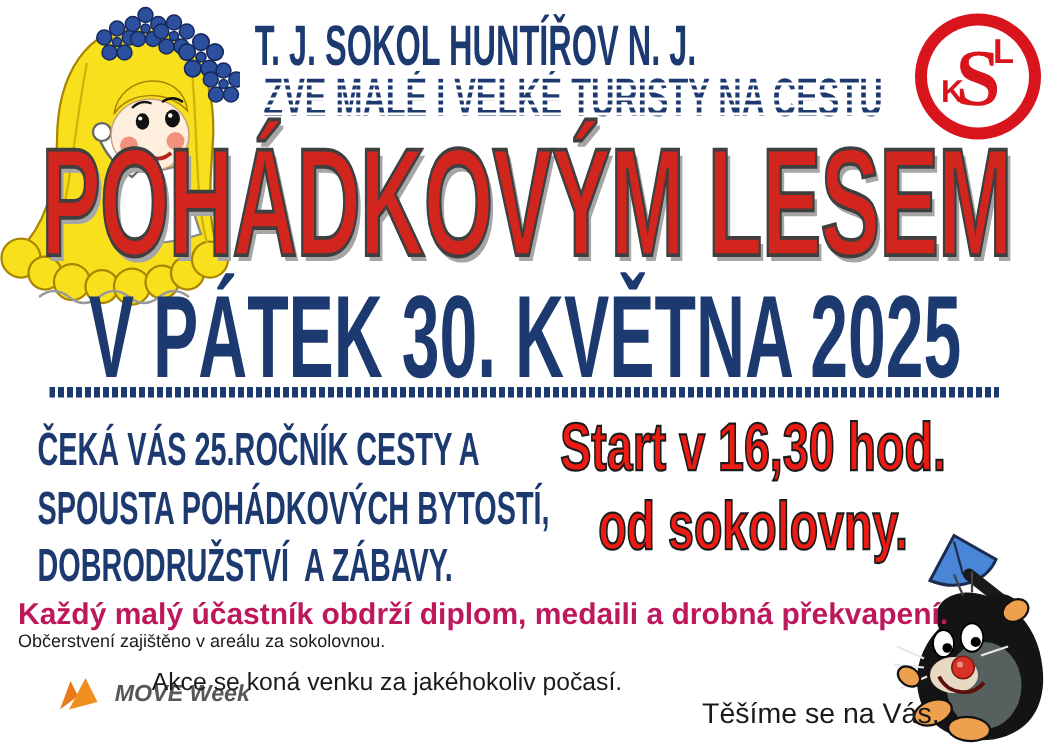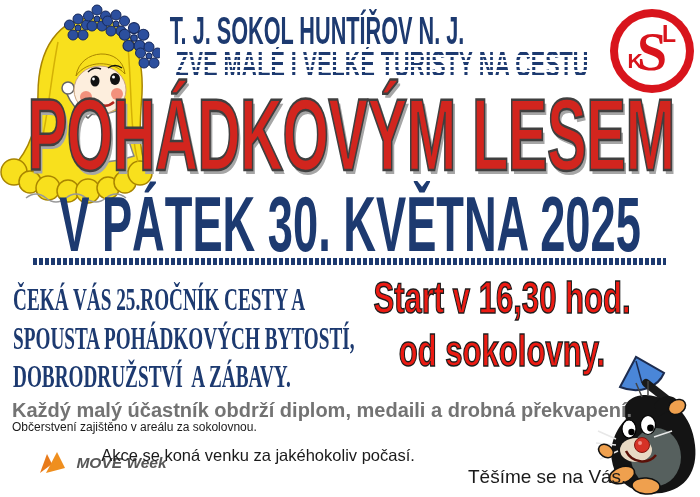--- a/index.html
+++ b/index.html
@@ -25,21 +25,21 @@
   @supports (-webkit-background-clip: text) {
     .stripes {
       background:repeating-linear-gradient(to bottom, #1d3a70 0 3px, #ffffff 3px 5px);
       -webkit-background-clip:text; background-clip:text; color:transparent;
     }
   }
   .start-txt {
     color:#ec1b13; font-weight:bold;
     -webkit-text-stroke:1.5px #1c1c1c;
   }
-  .reward-txt { color:#737373; font-weight:bold; }
+  .reward-txt { color:#be185d; font-weight:bold; }
   .plain-txt { color:#1a1a1a; }
   .mw-label { color:#575757; font-weight:bold; font-style:italic; }
 </style>
 </head>
 <body>
 
 <svg class="abs" style="left:-2px; top:2px; z-index:1;" width="162" height="204" viewBox="0 0 162 204">
   <path d="M98,16 C60,14 40,48 40,92 C40,130 28,152 14,166 C34,180 62,187 86,187 C112,187 136,179 148,164 C140,148 142,118 144,92 C146,50 132,18 98,16 Z" fill="#f8e01d" stroke="#a98500" stroke-width="1.5"></path>
   <g fill="#f8e01d" stroke="#a98500" stroke-width="1.5">
     <circle cx="16" cy="170" r="13"></circle>
@@ -153,21 +153,21 @@
 <div class="abs stripes cmid" style="left:382px; top:47px; font-size:36px; line-height:36px; z-index:3;
             transform:translateX(-50%) scaleX(0.60);">ZVE MALÉ I VELKÉ TURISTY NA CESTU</div>
 
 <div class="abs title-txt cmid" style="left:351px; top:84px; font-size:102px; line-height:102px; z-index:3;
             transform:translateX(-50%) scaleX(0.585);">POHÁDKOVÝM LESEM</div>
 
 <div class="abs date-txt cmid" style="left:350px; top:185px; font-size:78px; line-height:78px; z-index:3;
             transform:translateX(-50%) scaleX(0.58);">V PÁTEK 30. KVĚTNA 2025</div>
 <div class="abs date-underline" style="left:33px; top:258px; width:633px; height:7px; z-index:3;"></div>
 
-<div class="abs" style="left:13px; top:281px; z-index:3;font-family:Liberation Serif, serif;">
+<div class="abs" style="left:25px; top:281px; z-index:3;">
   <div class="navy pre" style="font-size:31px; line-height:38.5px; transform-origin:left center; transform:scaleX(0.62);">ČEKÁ VÁS 25.ROČNÍK CESTY A</div>
   <div class="navy pre" style="font-size:31px; line-height:38.5px; transform-origin:left center; transform:scaleX(0.62);">SPOUSTA POHÁDKOVÝCH BYTOSTÍ,</div>
   <div class="navy pre" style="font-size:31px; line-height:38.5px; transform-origin:left center; transform:scaleX(0.62);">DOBRODRUŽSTVÍ  A ZÁBAVY.</div>
 </div>
 
 <div class="abs" style="left:502px; top:271px; z-index:3;">
   <div class="abs start-txt" style="left:0; top:0; font-size:45px; line-height:53px; transform:translateX(-50%) scaleX(0.69);">Start v 16,30 hod.</div>
   <div class="abs start-txt" style="left:0; top:53px; font-size:45px; line-height:53px; transform:translateX(-50%) scaleX(0.69);">od sokolovny.</div>
 </div>
 

